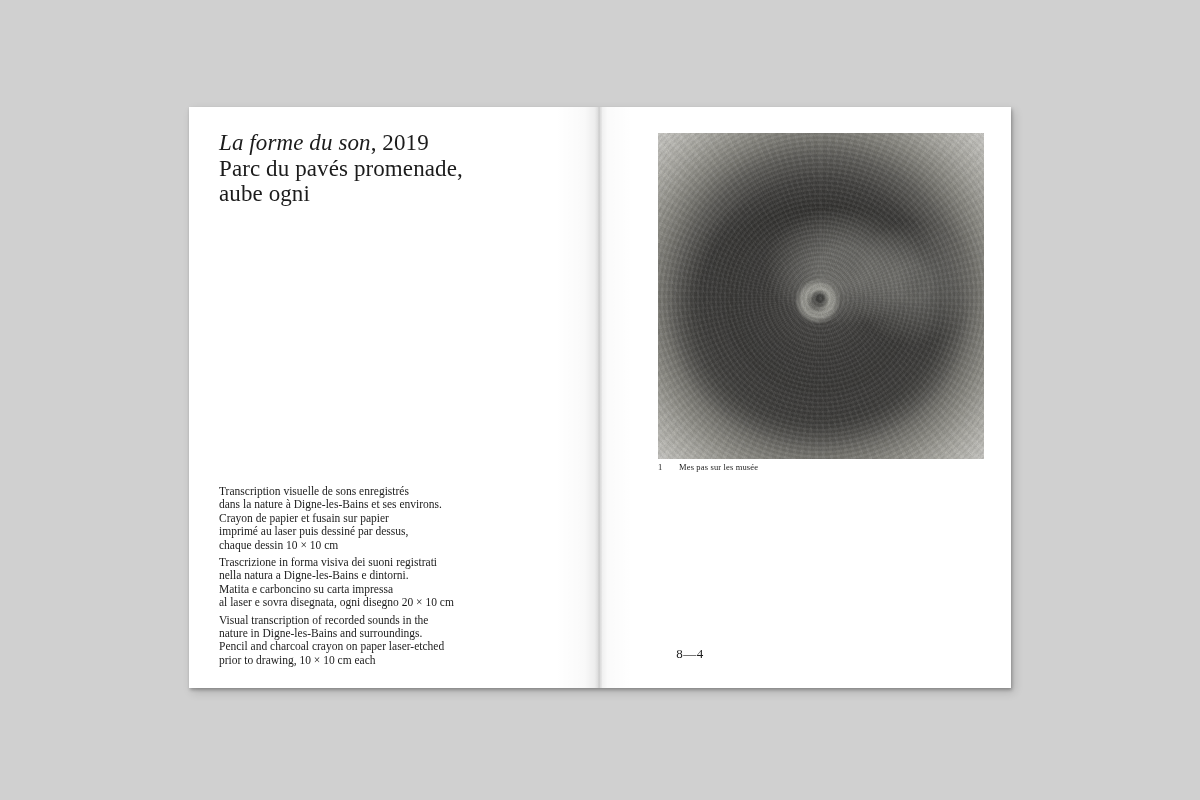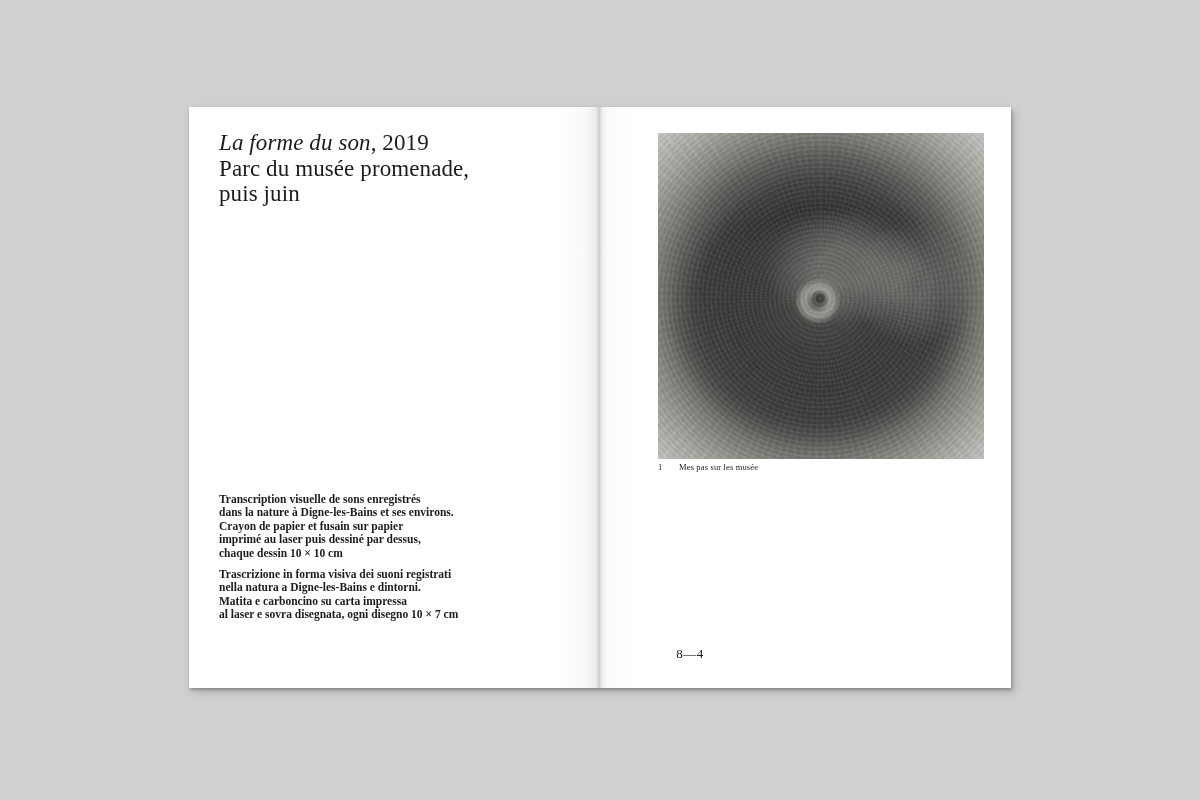--- a/index.html
+++ b/index.html
@@ -40,21 +40,21 @@
   .title-block {
     position:absolute; left:30px; top:23px;
     font-size:23px; line-height:25.6px; letter-spacing:0.1px;
   }
   .title-block .work { font-style:italic; }
 
   .colophon {
     position:absolute; left:30px; top:378px; width:300px;
     font-size:11.5px; line-height:13.4px;
   }
-  .colophon p { white-space:pre-line; margin:8px 0 4px 0;font-weight:bold; }
+  .colophon p { white-space:pre-line; margin:0 0 4px 0; }
 
   
   .artwork {
     position:absolute; left:58px; top:26px; width:326px; height:326px;
     background-color:#d9d8d5;
     background-image:
       
       repeating-linear-gradient(112deg, rgba(0,0,0,0.028) 0 1px, rgba(0,0,0,0) 1px 5px),
       repeating-linear-gradient(64deg, rgba(255,255,255,0.035) 0 1px, rgba(0,0,0,0) 1px 6px),
       
@@ -101,33 +101,37 @@
   }
 </style>
 </head>
 <body>
 
 <div class="spread">
 
   <div class="page page-left">
     <div class="title-block">
       <div><span class="work">La forme du son</span><span>, 2019</span></div>
-      <div>Parc du musée promenade,</div>
-      <div>puis juin</div>
+      <div>Parc du pavés promenade,</div>
+      <div>aube ogni</div>
     </div>
     <div class="colophon">
       <p>Transcription visuelle de sons enregistrés
 dans la nature à Digne-les-Bains et ses environs.
 Crayon de papier et fusain sur papier
 imprimé au laser puis dessiné par dessus,
 chaque dessin 10 × 10 cm</p>
       <p>Trascrizione in forma visiva dei suoni registrati
 nella natura a Digne-les-Bains e dintorni.
 Matita e carboncino su carta impressa
-al laser e sovra disegnata, ogni disegno 10 × 7 cm</p>
+al laser e sovra disegnata, ogni disegno 20 × 10 cm</p>
+      <p>Visual transcription of recorded sounds in the
+nature in Digne-les-Bains and surroundings.
+Pencil and charcoal crayon on paper laser-etched
+prior to drawing, 10 × 10 cm each</p>
     </div>
   </div>
 
   <div class="page page-right">
     <div class="artwork">
       <svg class="grain" xmlns="http://www.w3.org/2000/svg">
         <filter id="grain">
           <feTurbulence type="fractalNoise" baseFrequency="0.85" numOctaves="2" seed="7" stitchTiles="stitch"></feTurbulence>
           <feColorMatrix type="matrix" values="0 0 0 0 0.08  0 0 0 0 0.08  0 0 0 0 0.08  0 0 0 0.5 0"></feColorMatrix>
         </filter>

